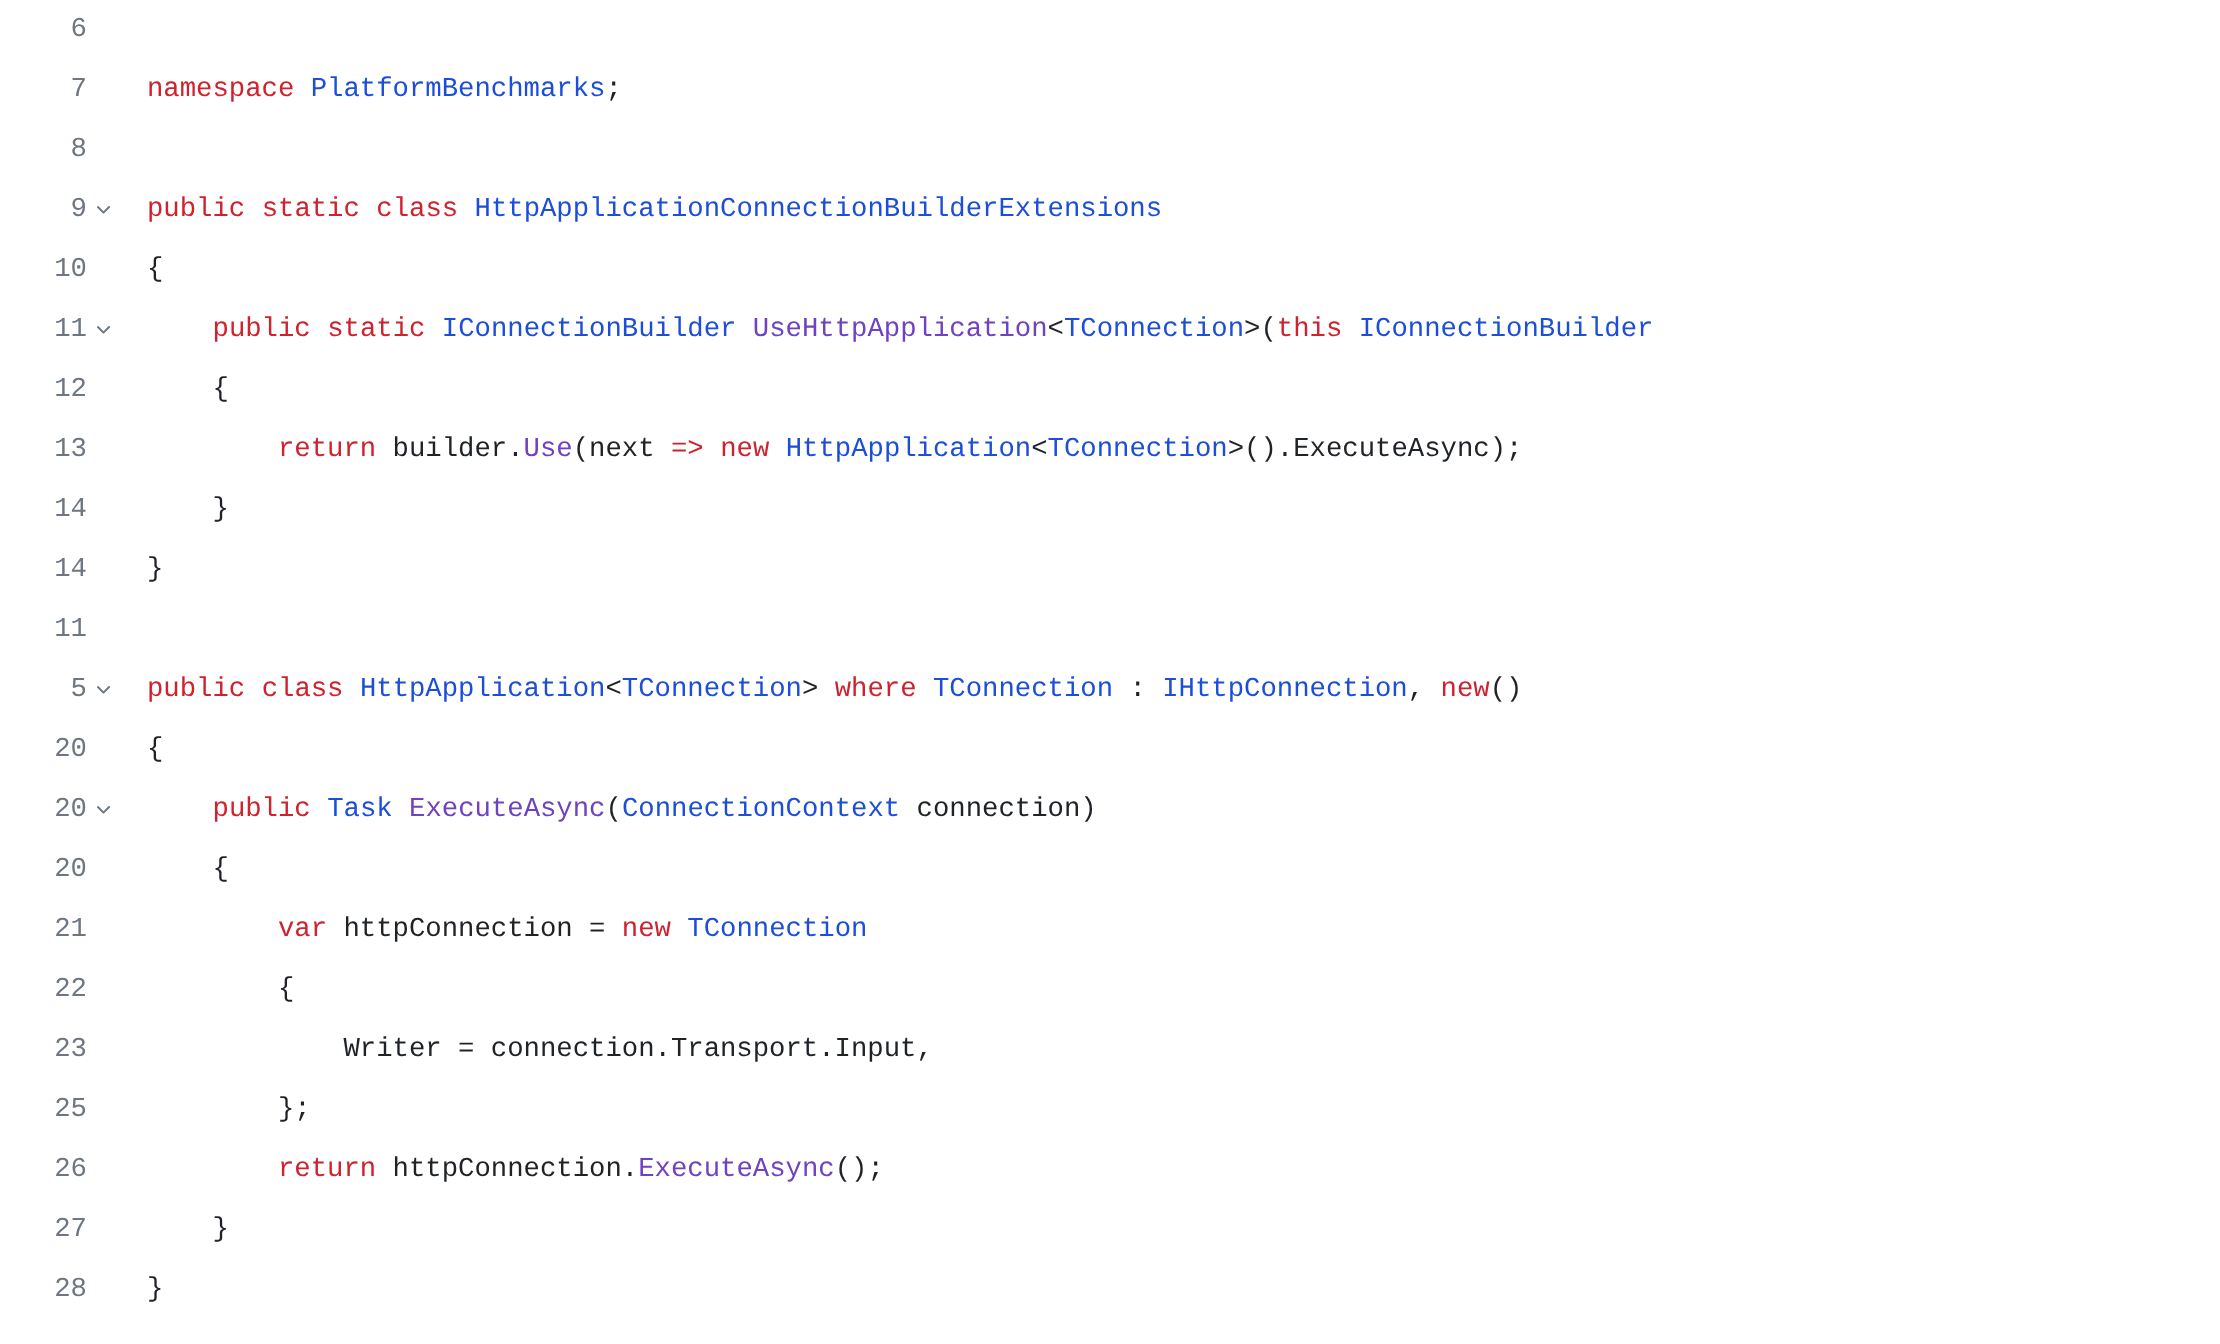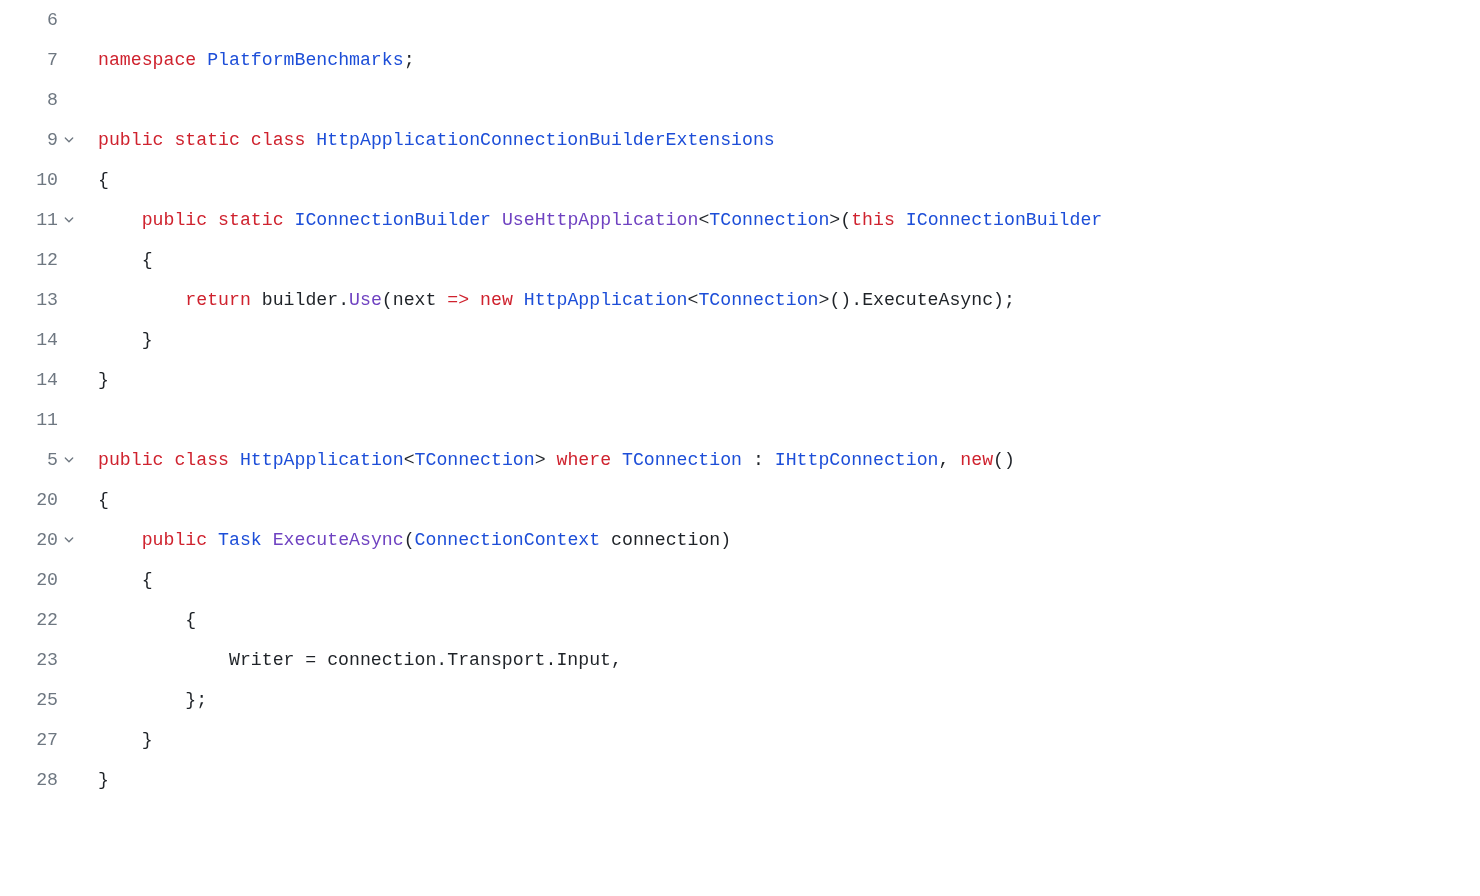--- a/index.html
+++ b/index.html
@@ -126,32 +126,40 @@
             <path d="M12.78 5.22a.75.75 0 0 1 0 1.06l-4.25 4.25a.75.75 0 0 1-1.06 0L3.22 6.28a.75.75 0 0 1 1.06-1.06L8 8.94l3.72-3.72a.75.75 0 0 1 1.06 0z"></path>
           </svg>
         </span></div>
       <div class="code"><span class="pln">    </span><span class="kw">public</span><span class="pln"> </span><span class="type">Task</span><span class="pln"> </span><span class="fn">ExecuteAsync</span><span class="pln">(</span><span class="type">ConnectionContext</span><span class="pln"> </span><span class="pln">connection</span><span class="pln">)</span></div>
     </div>
     <div class="line">
       <div class="gutter"><span>20</span></div>
       <div class="code"><span class="pln">    {</span></div>
     </div>
     <div class="line">
+      <div class="gutter"><span>21</span></div>
+      <div class="code"><span class="pln">        </span><span class="kw">var</span><span class="pln"> </span><span class="pln">httpConnection</span><span class="pln"> = </span><span class="kw">new</span><span class="pln"> </span><span class="type">TConnection</span></div>
+    </div>
+    <div class="line">
       <div class="gutter"><span>22</span></div>
       <div class="code"><span class="pln">        {</span></div>
     </div>
     <div class="line">
       <div class="gutter"><span>23</span></div>
       <div class="code"><span class="pln">            Writer = connection.Transport.Input,</span></div>
     </div>
     <div class="line">
       <div class="gutter"><span>25</span></div>
       <div class="code"><span class="pln">        };</span></div>
     </div>
     <div class="line">
+      <div class="gutter"><span>26</span></div>
+      <div class="code"><span class="pln">        </span><span class="kw">return</span><span class="pln"> httpConnection.</span><span class="fn">ExecuteAsync</span><span class="pln">();</span></div>
+    </div>
+    <div class="line">
       <div class="gutter"><span>27</span></div>
       <div class="code"><span class="pln">    }</span></div>
     </div>
     <div class="line">
       <div class="gutter"><span>28</span></div>
       <div class="code"><span class="pln">}</span></div>
     </div>
   </div>
 
 </body></html>

